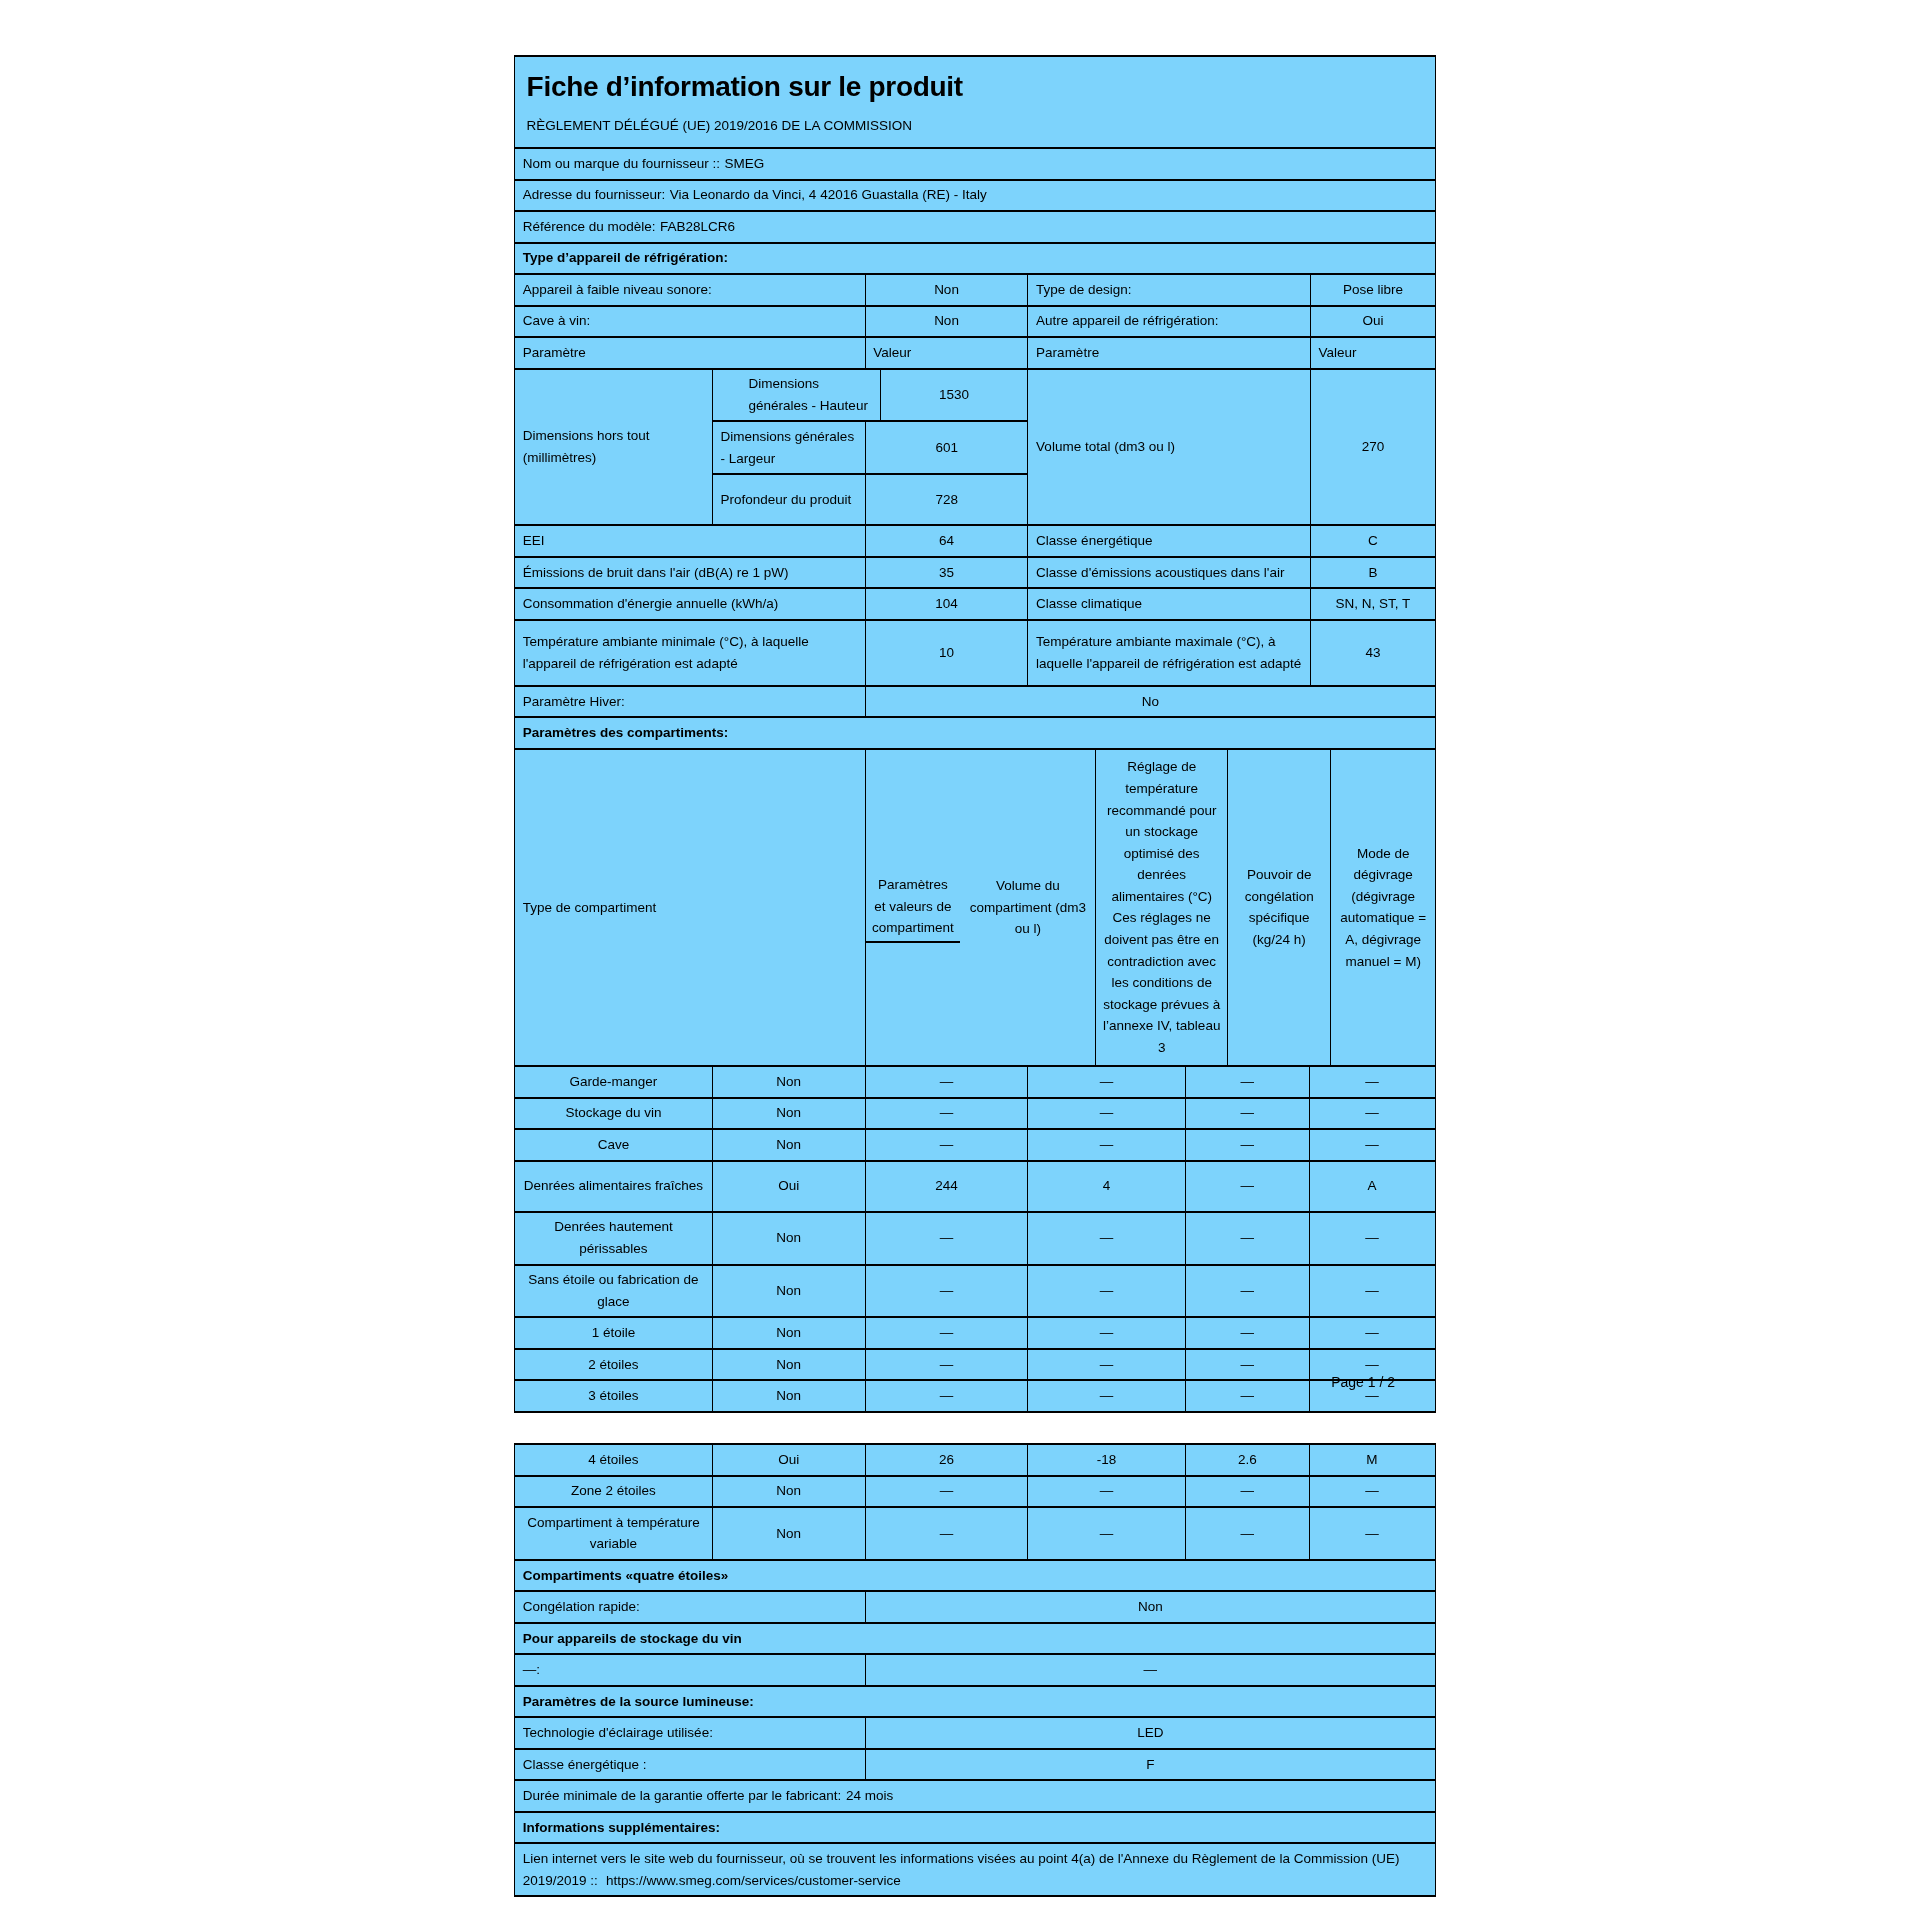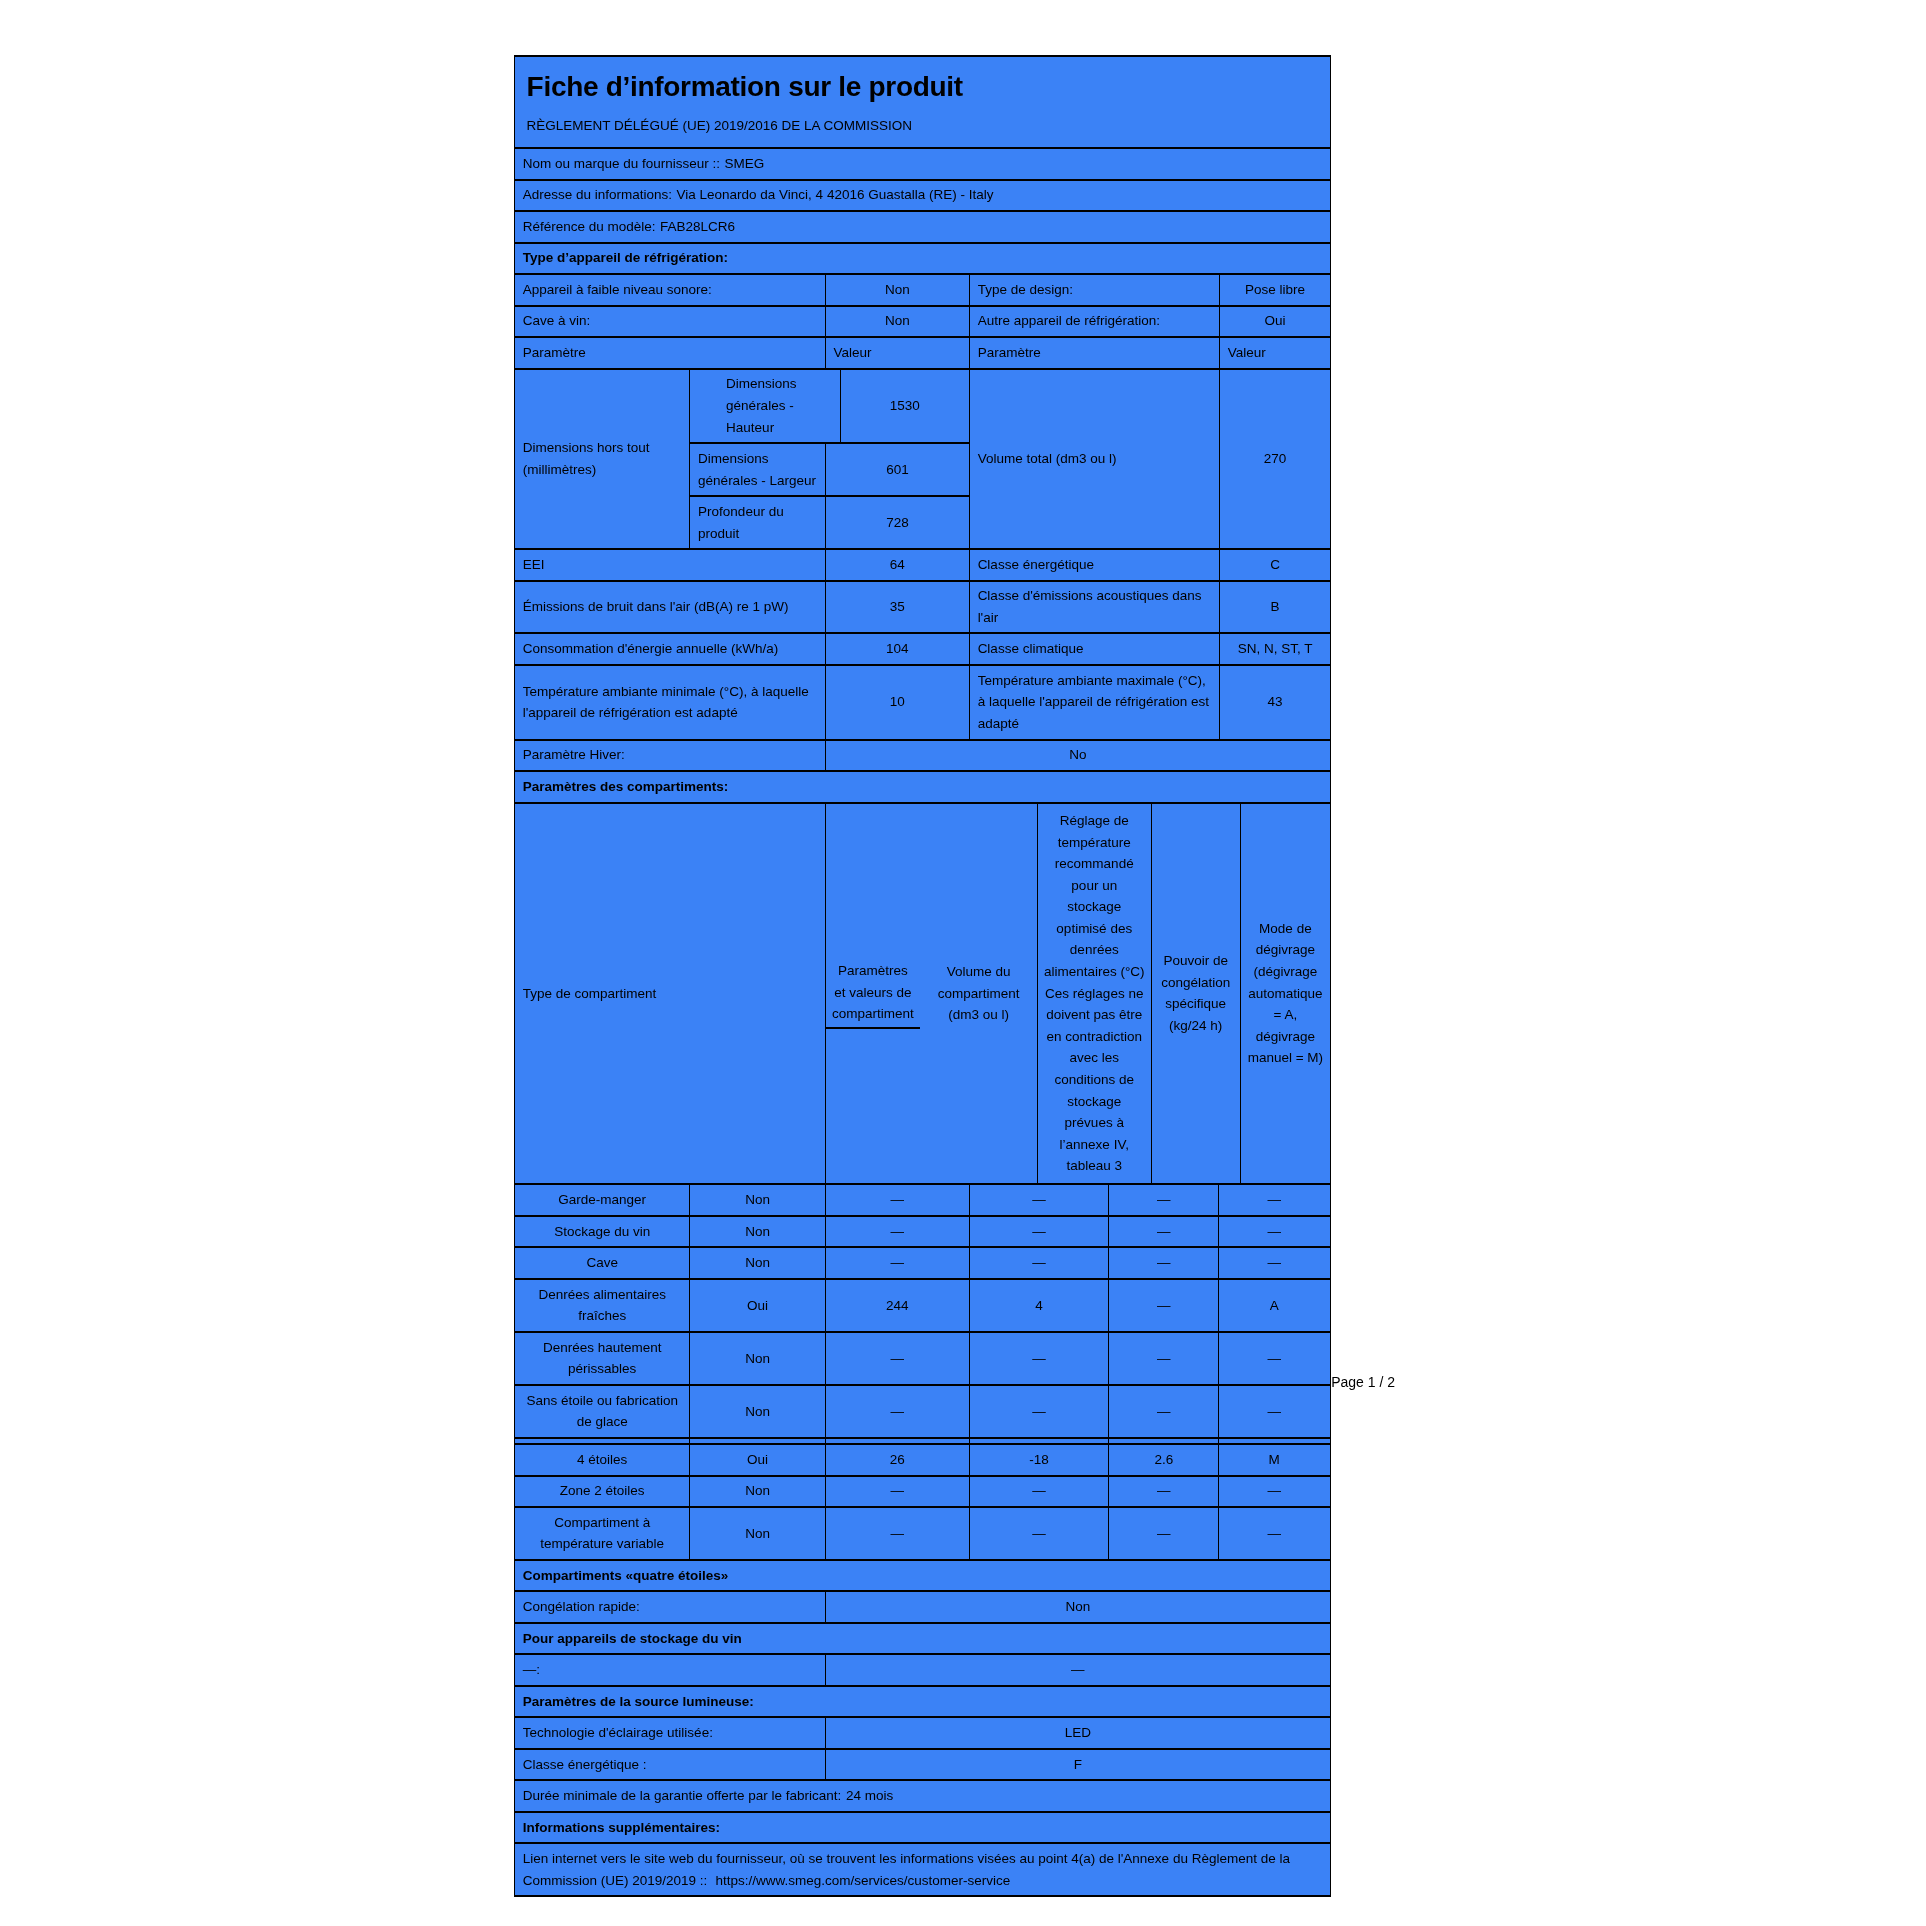--- a/index.html
+++ b/index.html
@@ -3,23 +3,23 @@
 <meta charset="utf-8">
 <style>
   * { margin:0; padding:0; box-sizing:border-box; }
   html,body { background:#fff; }
   body {
     width:1926px; height:1926px; position:relative;
     font-family:"Liberation Sans", sans-serif; color:#000;
     -webkit-font-smoothing:antialiased;
   }
   .sheet {
-    position:absolute; left:514px; width:817px;
+    position:absolute; left:514px; width:922px;
     border:2.6px solid #000; border-left-width:1.9px; border-right-width:1.9px;
-    background:#3b82f6; font-size:13.5px; line-height:1.6;
+    background:#7dd3fc; font-size:13.5px; line-height:1.6;
   }
   #page1 { top:55px; }
   #page2 { top:1443px; }
   .row { display:flex; border-top:2.6px solid #000; align-items:stretch; }
   .row:first-child { border-top:none; }
   .cell {
     border-left:1.9px solid #000; padding:3.9px 7.7px;
     display:flex; align-items:center; min-height:29.5px;
   }
   .cell:first-child { border-left:none; }
@@ -76,21 +76,21 @@
   </div>
 
   <div class="row">
     <div class="cell full">
       <span class="lbl">Nom ou marque du fournisseur ::</span>
       <span class="val">SMEG</span>
     </div>
   </div>
   <div class="row">
     <div class="cell full">
-      <span class="lbl">Adresse du informations:</span>
+      <span class="lbl">Adresse du fournisseur:</span>
       <span class="val">Via Leonardo da Vinci, 4 42016 Guastalla (RE) - Italy</span>
     </div>
   </div>
   <div class="row">
     <div class="cell full">
       <span class="lbl">Référence du modèle:</span>
       <span class="val">FAB28LCR6</span>
     </div>
   </div>
 

